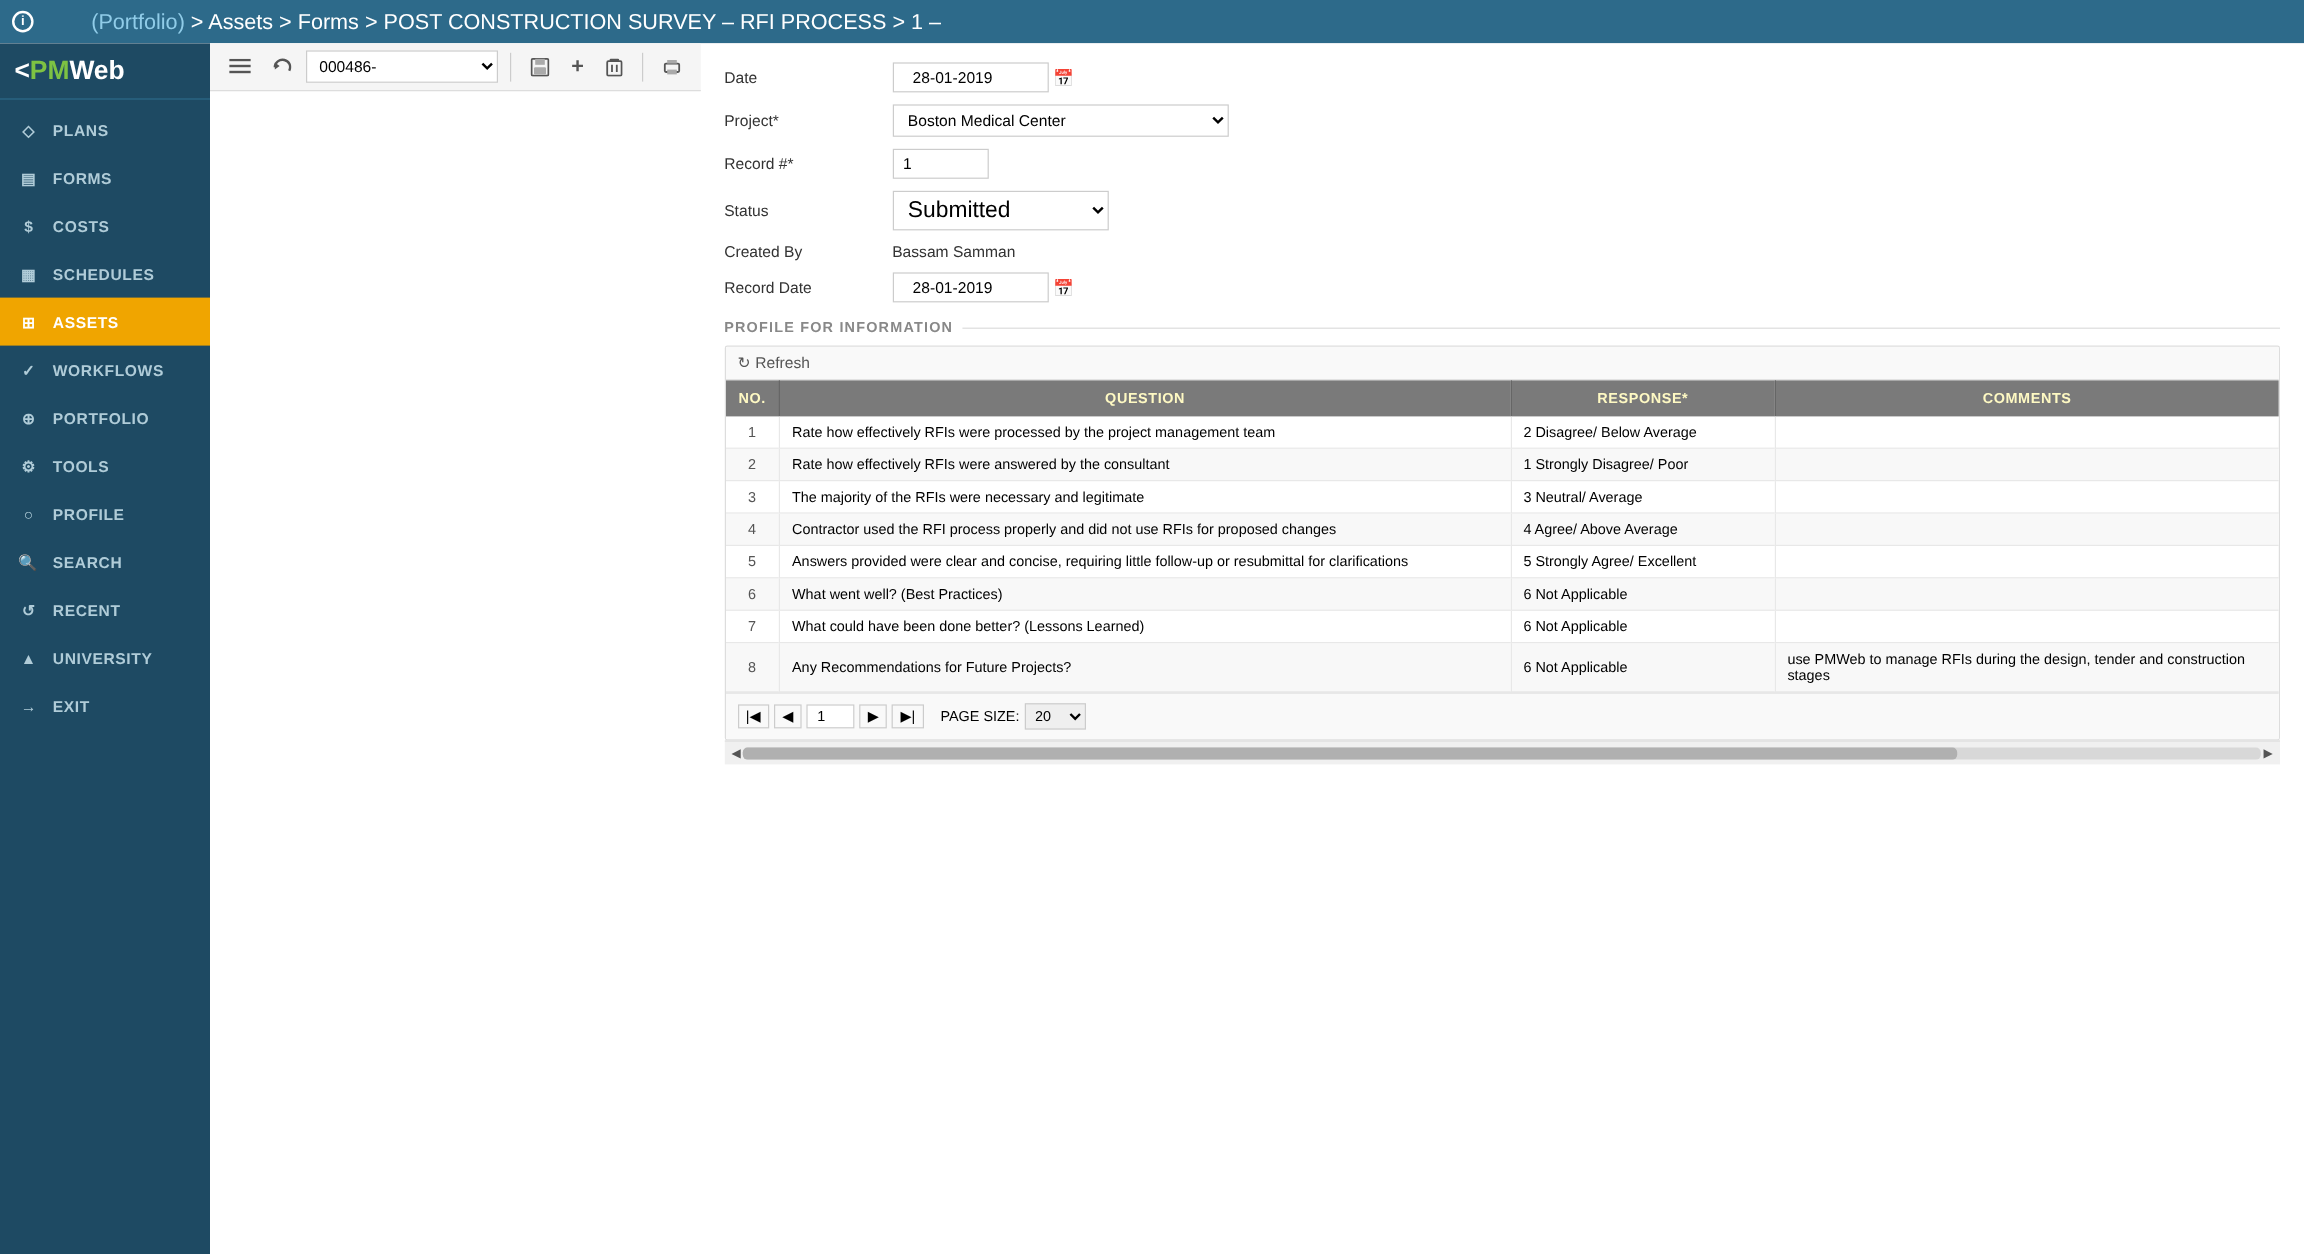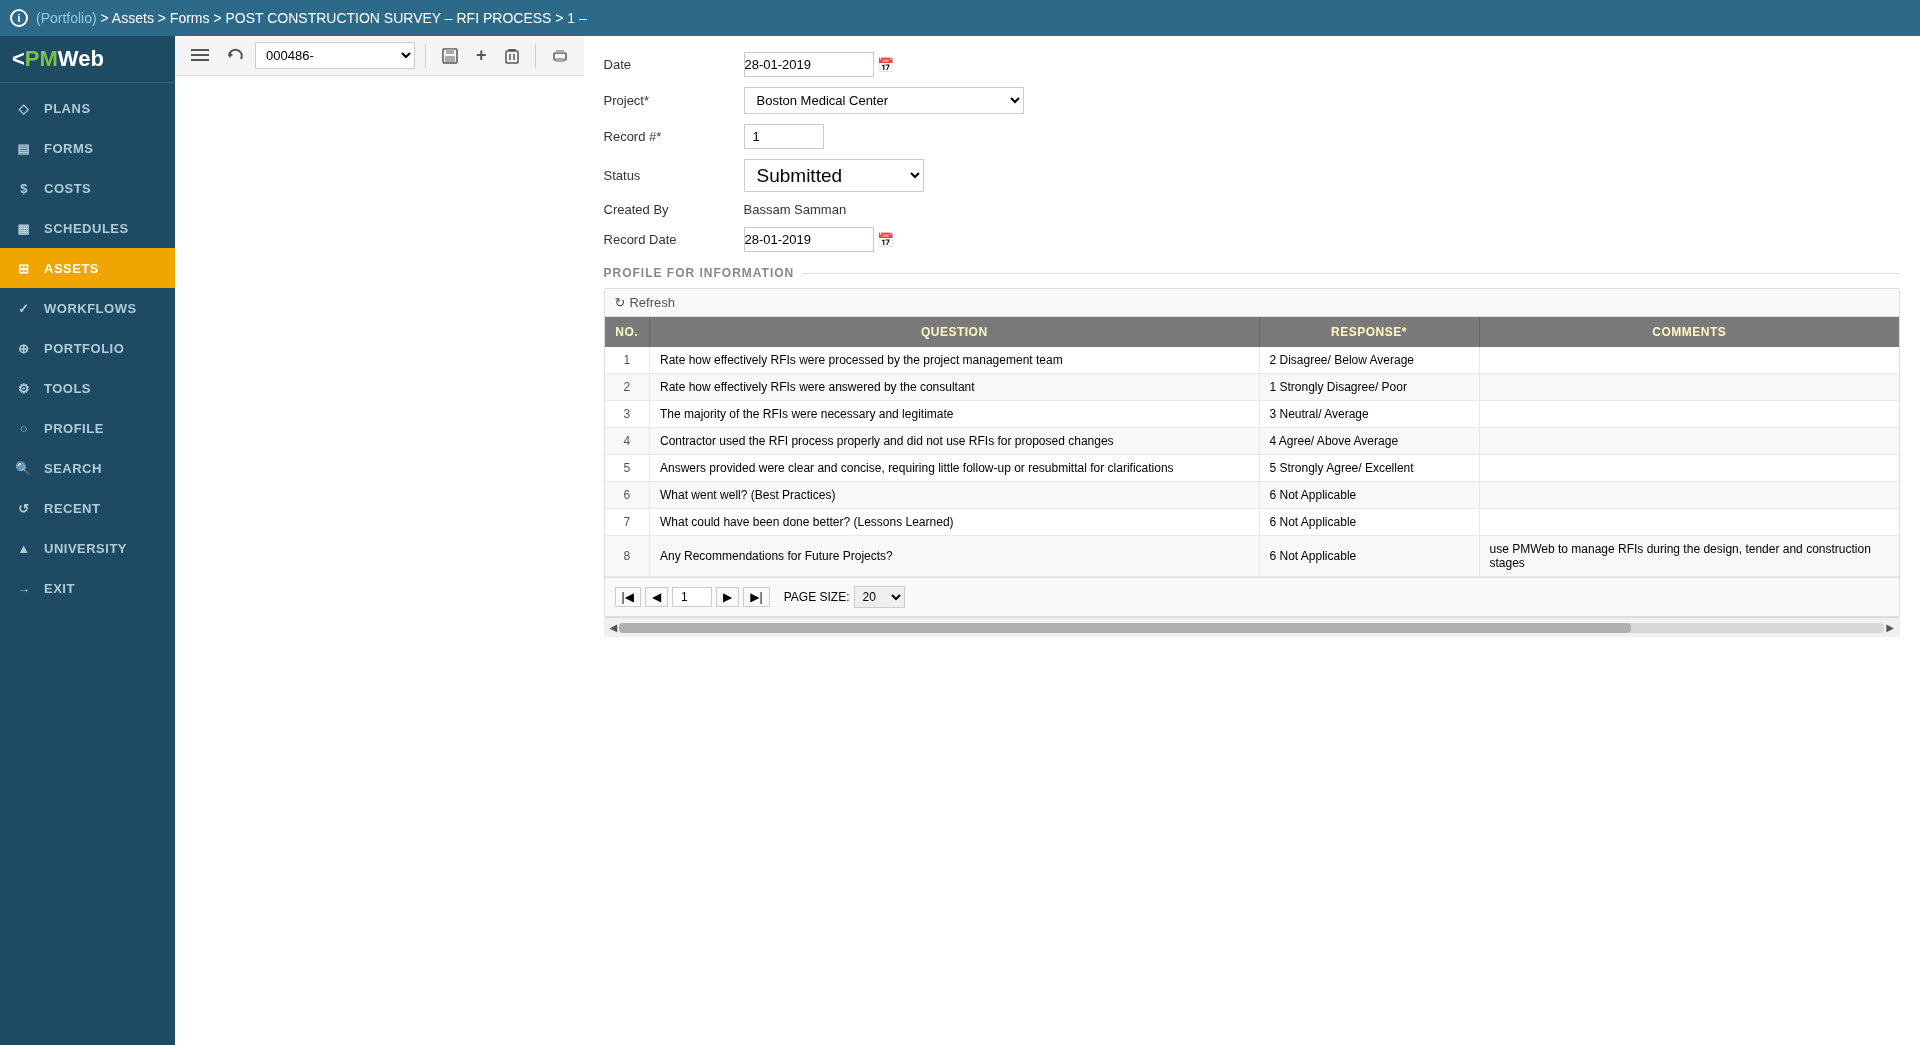--- a/index.html
+++ b/index.html
@@ -16,21 +16,21 @@
       gap: 8px;
       flex-shrink: 0;
     }
     .top-bar .info-icon {
       width: 18px; height: 18px;
       border: 2px solid white;
       border-radius: 50%;
       display: flex; align-items: center; justify-content: center;
       font-size: 11px; font-weight: bold; cursor: pointer;
     }
-    .top-bar .breadcrumb { font-size: 14px; }
+    .top-bar .breadcrumb { font-size: 18px; margin-left: 40px; }
     .top-bar .breadcrumb a { color: #90cce8; text-decoration: none; }
 
     
     .layout { display: flex; flex: 1; overflow: hidden; }
 
     
     .sidebar {
       width: 175px;
       background: #1e4a63;
       display: flex;
@@ -143,21 +143,21 @@
       background: white;
     }
     .form-control-date {
       width: 160px;
       display: flex;
       align-items: center;
       gap: 4px;
     }
     .form-control-date input {
       border: 1px solid #ccc;
-      padding: 4px 0;
+      padding: 4px 16px;
       font-size: 13px;
       width: 130px;
     }
     .form-control-project {
       display: flex; align-items: center;
     }
     .form-control-project select {
       border: 1px solid #ccc;
       padding: 4px 8px;
       font-size: 13px;

